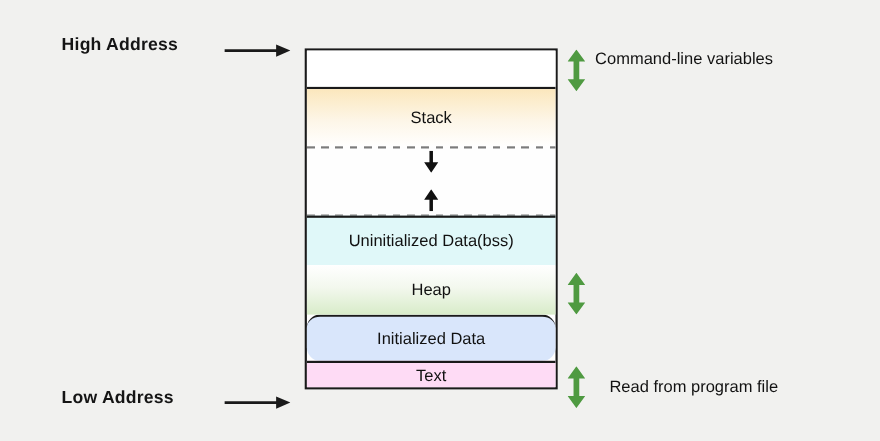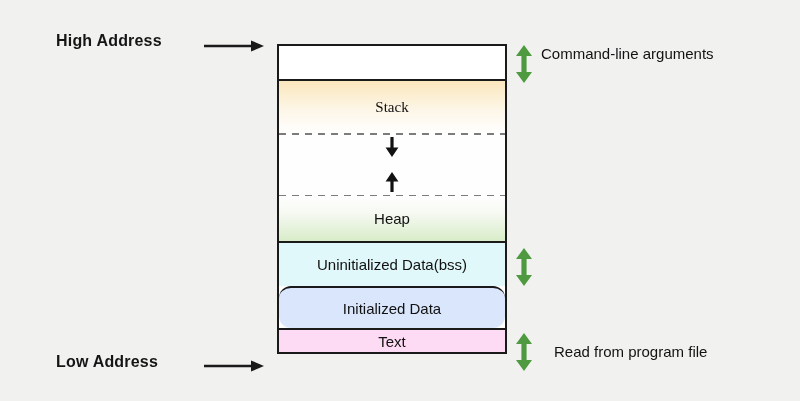--- a/index.html
+++ b/index.html
@@ -33,21 +33,21 @@
     position: absolute;
     left: 277px;
     top: 44px;
     width: 230px;
     border: 2px solid var(--border, #1a1a1a);
     background: #ffffff;
   }
   .seg { width: 100%; position: relative; display: flex; align-items: center; justify-content: center; }
   .seg-label { font-size: 15px; color: #111; }
   .seg.env   { height: 35px; border-bottom: 2px solid var(--border, #1a1a1a); background: #ffffff; }
-  .seg.stack { height: 53px; background: linear-gradient(to bottom, var(--stack-top, #fbe7bd) 0%, #fdf6e8 55%, #ffffff 100%); font-family: Liberation Serif, serif; }
+  .seg.stack { height: 53px; background: linear-gradient(to bottom, var(--stack-top, #fbe7bd) 0%, #fdf6e8 55%, #ffffff 100%); }
   .seg.mid   { height: 62px; background: #fefefe; }
   .seg.heap  { height: 45px; background: linear-gradient(to bottom, #ffffff 0%, #f3f8ee 45%, var(--heap-bottom, #d8ecc9) 100%); }
   .seg.bss   { height: 45px; border-top: 2px solid var(--border, #1a1a1a); background: var(--bss-fill, #e0f8f9); }
   .seg.data  { height: 42px; border-top: 2px solid var(--border, #1a1a1a); background: var(--data-fill, #d9e6fb); border-radius: 12px; }
   .seg.text  { height: 24px; border-top: 2px solid var(--border, #1a1a1a); background: var(--text-fill, #fedbf5); }
 
   .dashline {
     position: absolute;
     left: 0; right: 0;
     height: 2px;
@@ -104,42 +104,42 @@
       <div class="dashline top"></div>
       <svg class="grow-arrow down" width="14" height="20" viewBox="0 0 14 20">
         <path d="M7 20 L13.4 10.5 H8.6 V0 H5.4 V10.5 H0.6 Z" fill="#111"></path>
       </svg>
       <svg class="grow-arrow up" width="14" height="20" viewBox="0 0 14 20">
         <path d="M7 0 L13.4 9.5 H8.6 V20 H5.4 V9.5 H0.6 Z" fill="#111"></path>
       </svg>
       <div class="dashline bottom"></div>
     </div>
 
+    <div class="seg bss">
+      <span class="seg-label">Uninitialized Data(bss)</span>
+    </div>
+
     <div class="seg heap">
       <span class="seg-label">Heap</span>
-    </div>
-
-    <div class="seg bss">
-      <span class="seg-label">Uninitialized Data(bss)</span>
     </div>
 
     <div class="seg data">
       <span class="seg-label">Initialized Data</span>
     </div>
 
     <div class="seg text">
       <span class="seg-label">Text</span>
     </div>
   </div>
 
   <svg class="vgreen a0" width="16" height="38" viewBox="0 0 16 38">
     <path d="M8 0 L16 11 H10.6 V27 H16 L8 38 L0 27 H5.4 V11 H0 Z" fill="#4f9a41"></path>
   </svg>
   <div class="annotation a0">
-    <div>Command-line arguments</div>
+    <div>Command-line variables</div>
   </div>
 
   <svg class="vgreen a1" width="16" height="38" viewBox="0 0 16 38">
     <path d="M8 0 L16 11 H10.6 V27 H16 L8 38 L0 27 H5.4 V11 H0 Z" fill="#4f9a41"></path>
   </svg>
 
   <svg class="vgreen a2" width="16" height="38" viewBox="0 0 16 38">
     <path d="M8 0 L16 11 H10.6 V27 H16 L8 38 L0 27 H5.4 V11 H0 Z" fill="#4f9a41"></path>
   </svg>
   <div class="annotation a2">

